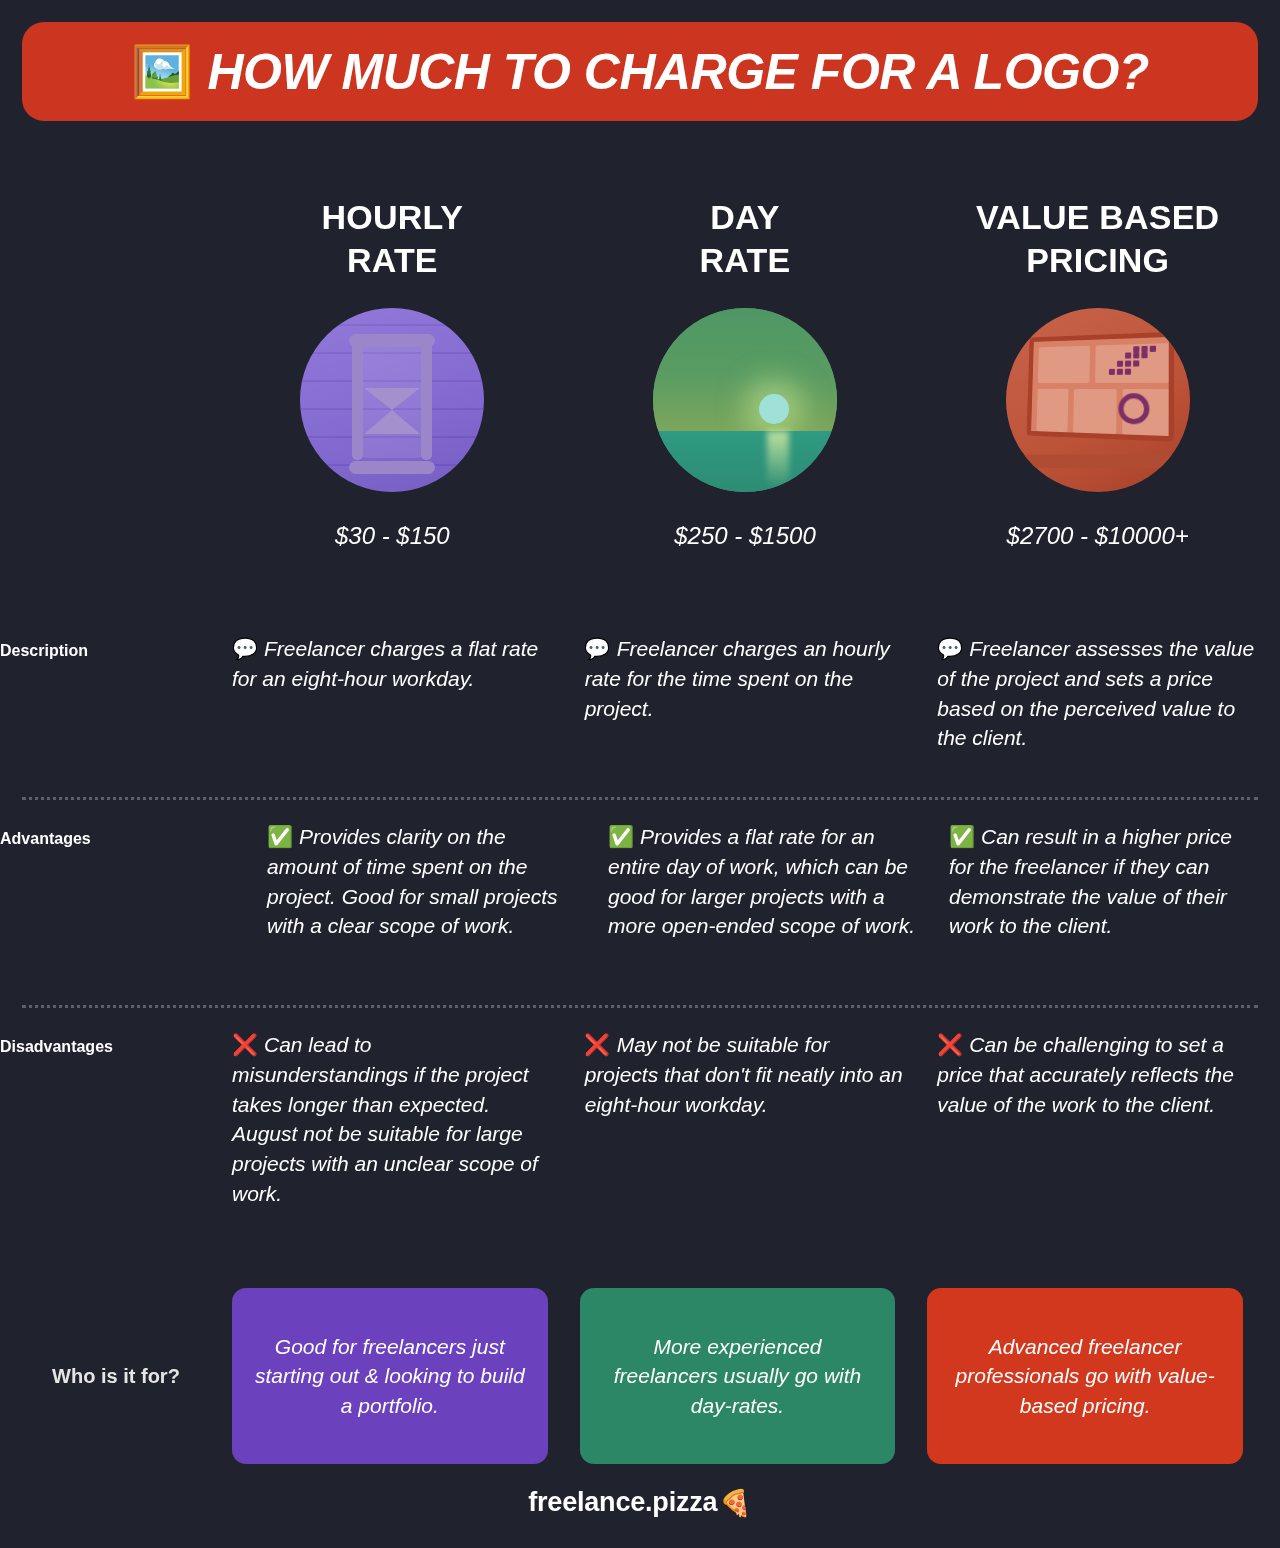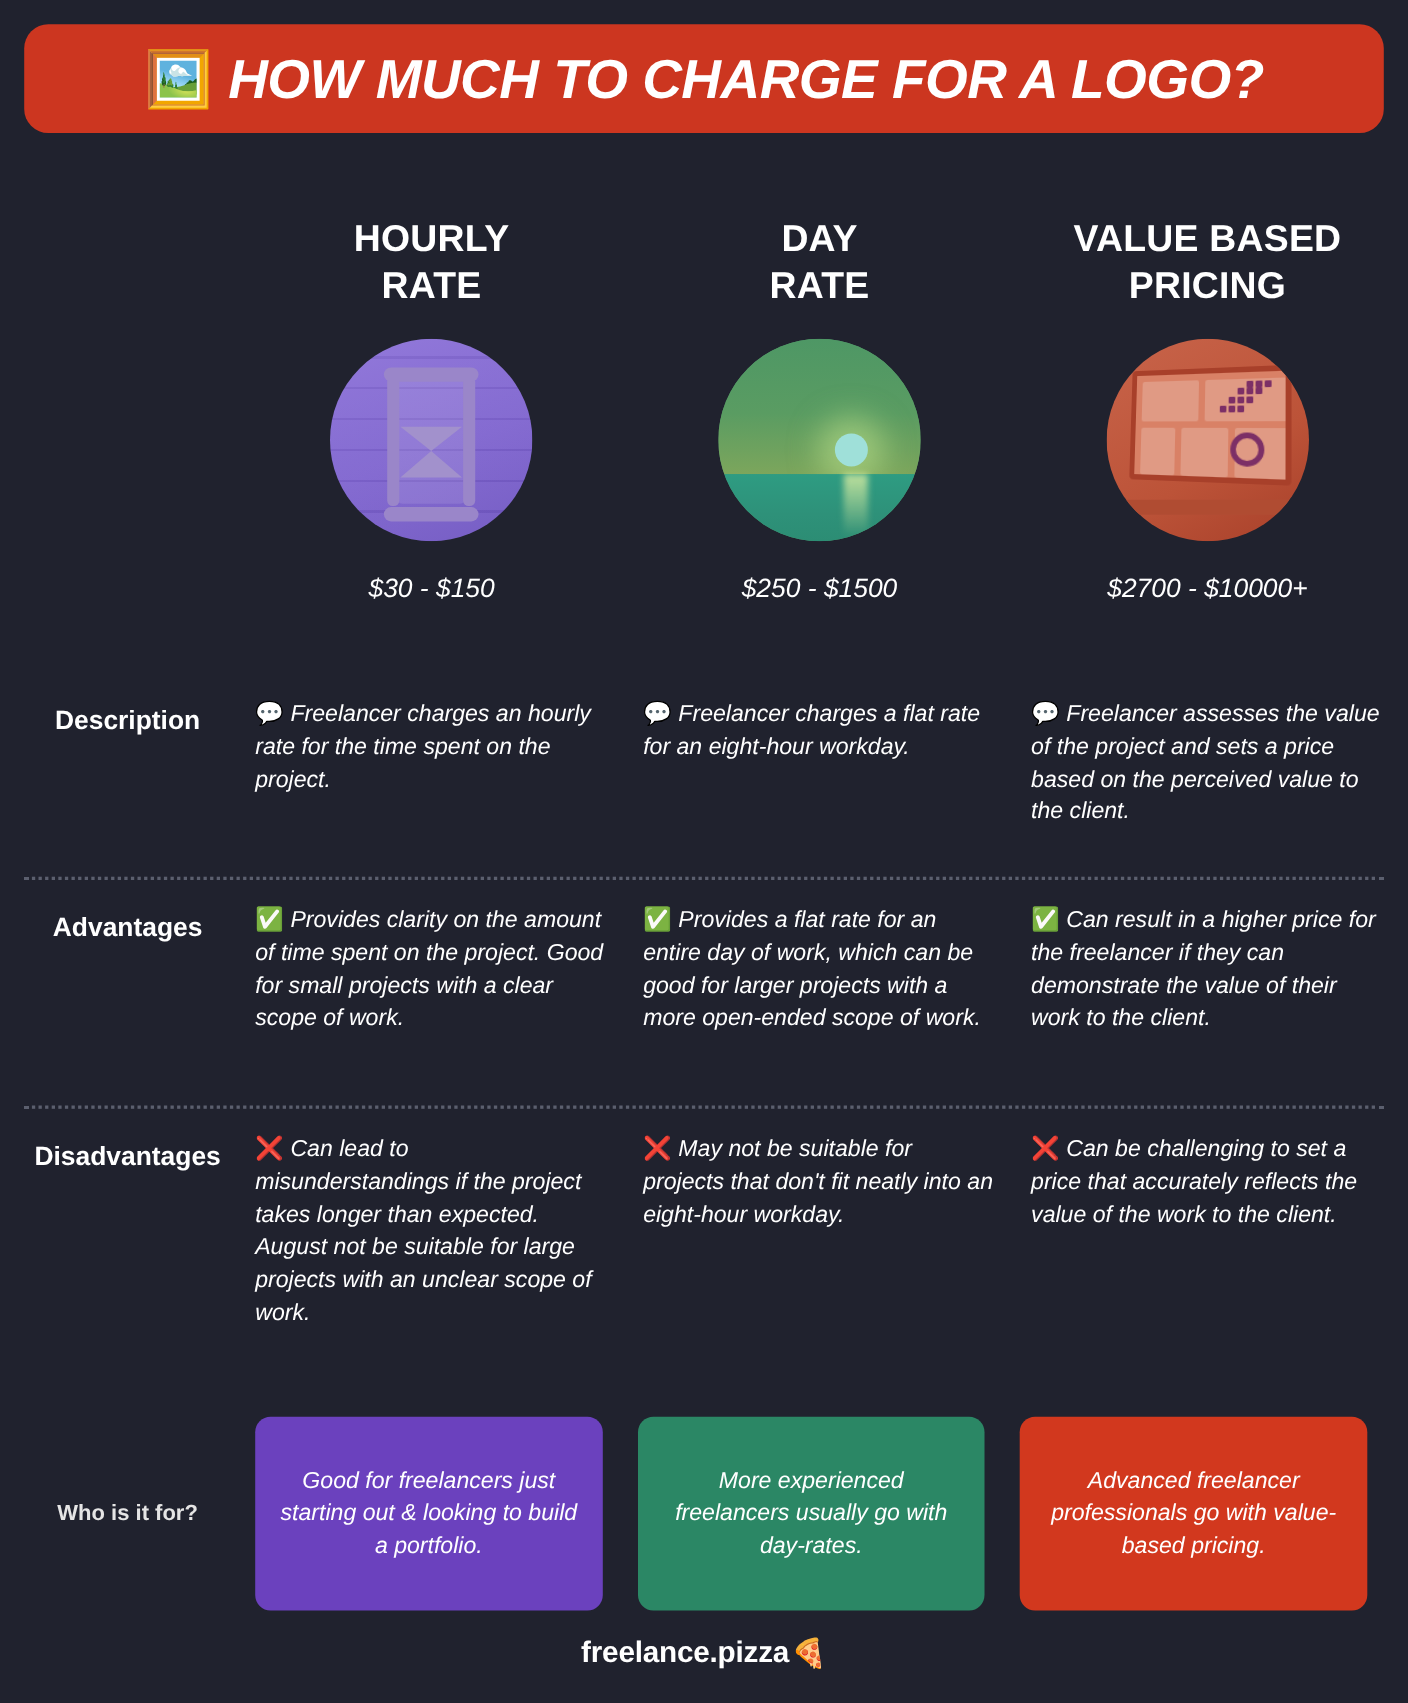--- a/index.html
+++ b/index.html
@@ -194,24 +194,23 @@
     text-align: center;
     white-space: nowrap;
   }
 
   
   .rows { position: absolute; left: 0; top: 612px; width: 1280px; }
   .row { position: relative; display: flex; }
   .row-label {
     width: 232px;
     flex: 0 0 232px;
-    font-size: 24px;
+    font-size: 16px;
     font-weight: bold;
     color: #FFFFFF;
-    text-align: center;
     padding-top: 30px;
   }
   .row-cells {
     flex: 1 1 auto;
     display: flex;
     gap: 32px;
     padding-right: 22px;
   }
   .cell {
     flex: 1 1 0;
@@ -366,28 +365,28 @@
       <div class="price">$2700 - $10000+</div>
     </div>
 
   </div>
 
   <div class="rows">
 
     <div class="row" style="height:188px;">
       <div class="row-label">Description</div>
       <div class="row-cells">
+        <div class="cell"><span class="emj">💬</span> <span>Freelancer charges a flat rate for an eight-hour workday.</span></div>
         <div class="cell"><span class="emj">💬</span> <span>Freelancer charges an hourly rate for the time spent on the project.</span></div>
-        <div class="cell"><span class="emj">💬</span> <span>Freelancer charges a flat rate for an eight-hour workday.</span></div>
         <div class="cell"><span class="emj">💬</span> <span>Freelancer assesses the value of the project and sets a price based on the perceived value to the client.</span></div>
       </div>
       <div class="divider" style="bottom:0;"></div>
     </div>
 
-    <div class="row" style="height:208px;">
+    <div class="row" style="height:208px;gap:35px;">
       <div class="row-label">Advantages</div>
       <div class="row-cells">
         <div class="cell"><span class="emj">✅</span> <span>Provides clarity on the amount of time spent on the project. Good for small projects with a clear scope of work.</span></div>
         <div class="cell"><span class="emj">✅</span> <span>Provides a flat rate for an entire day of work, which can be good for larger projects with a more open-ended scope of work.</span></div>
         <div class="cell"><span class="emj">✅</span> <span>Can result in a higher price for the freelancer if they can demonstrate the value of their work to the client.</span></div>
       </div>
       <div class="divider" style="bottom:0;"></div>
     </div>
 
     <div class="row" style="height:260px;">

